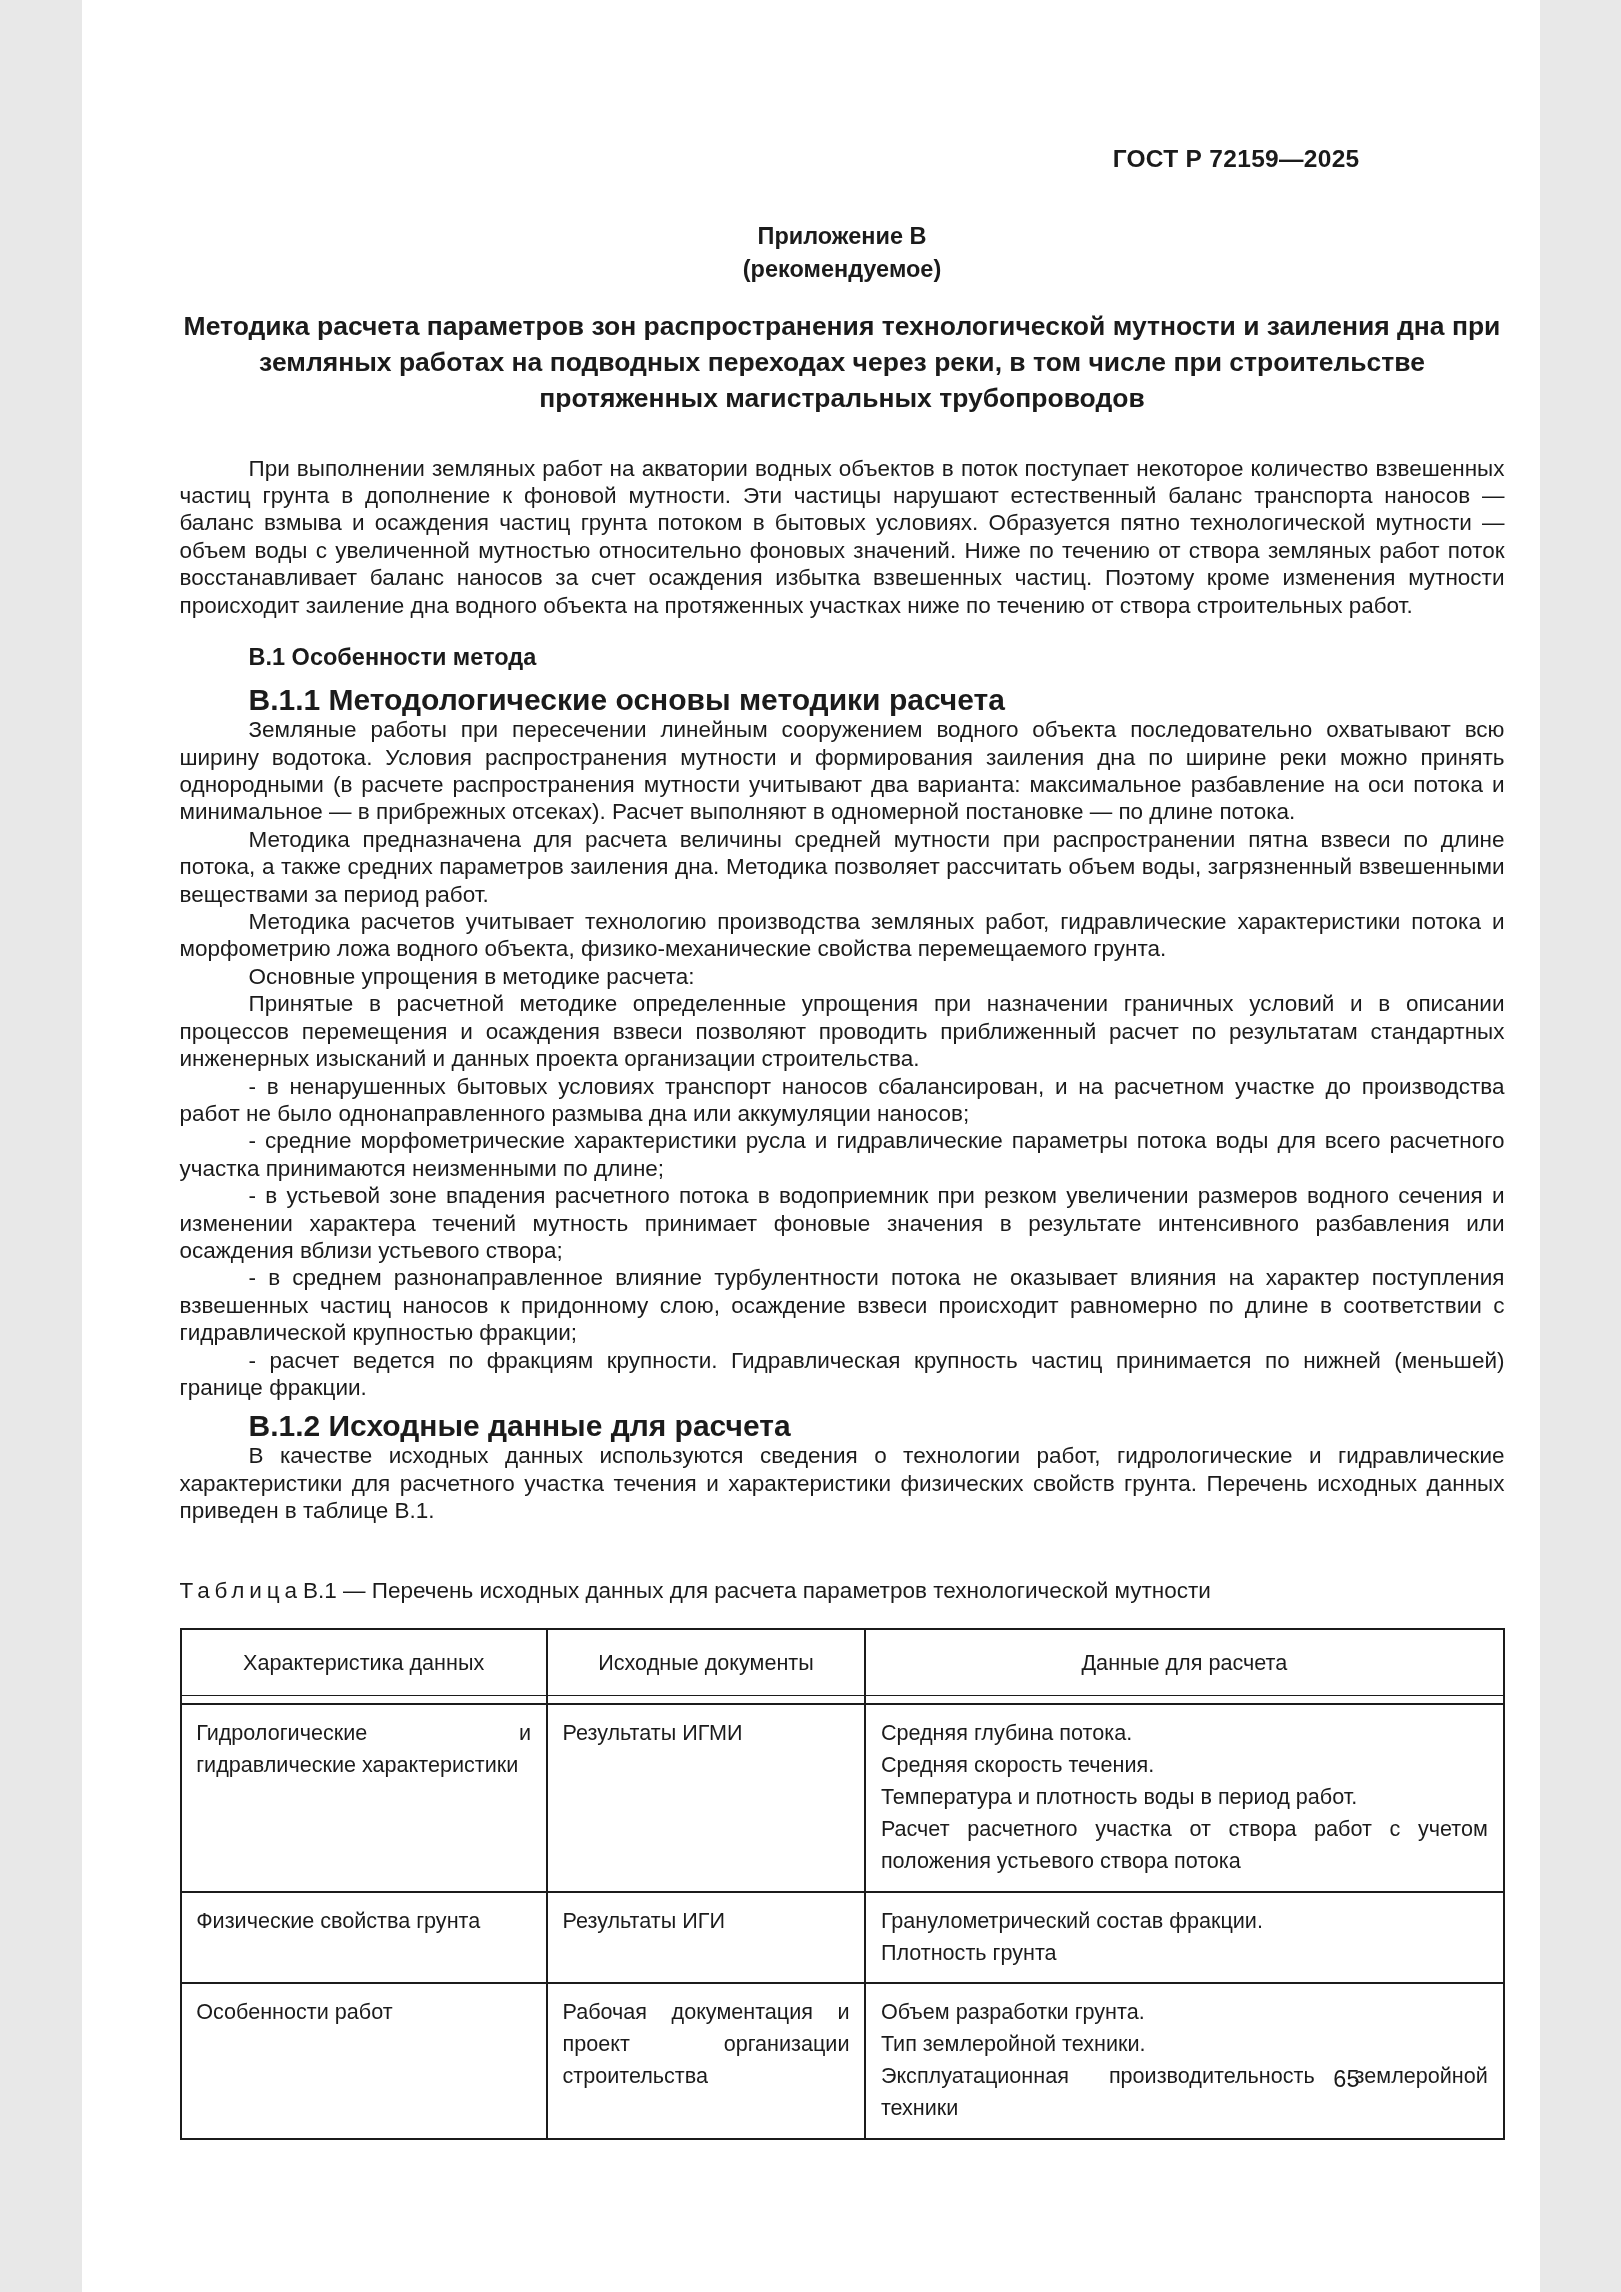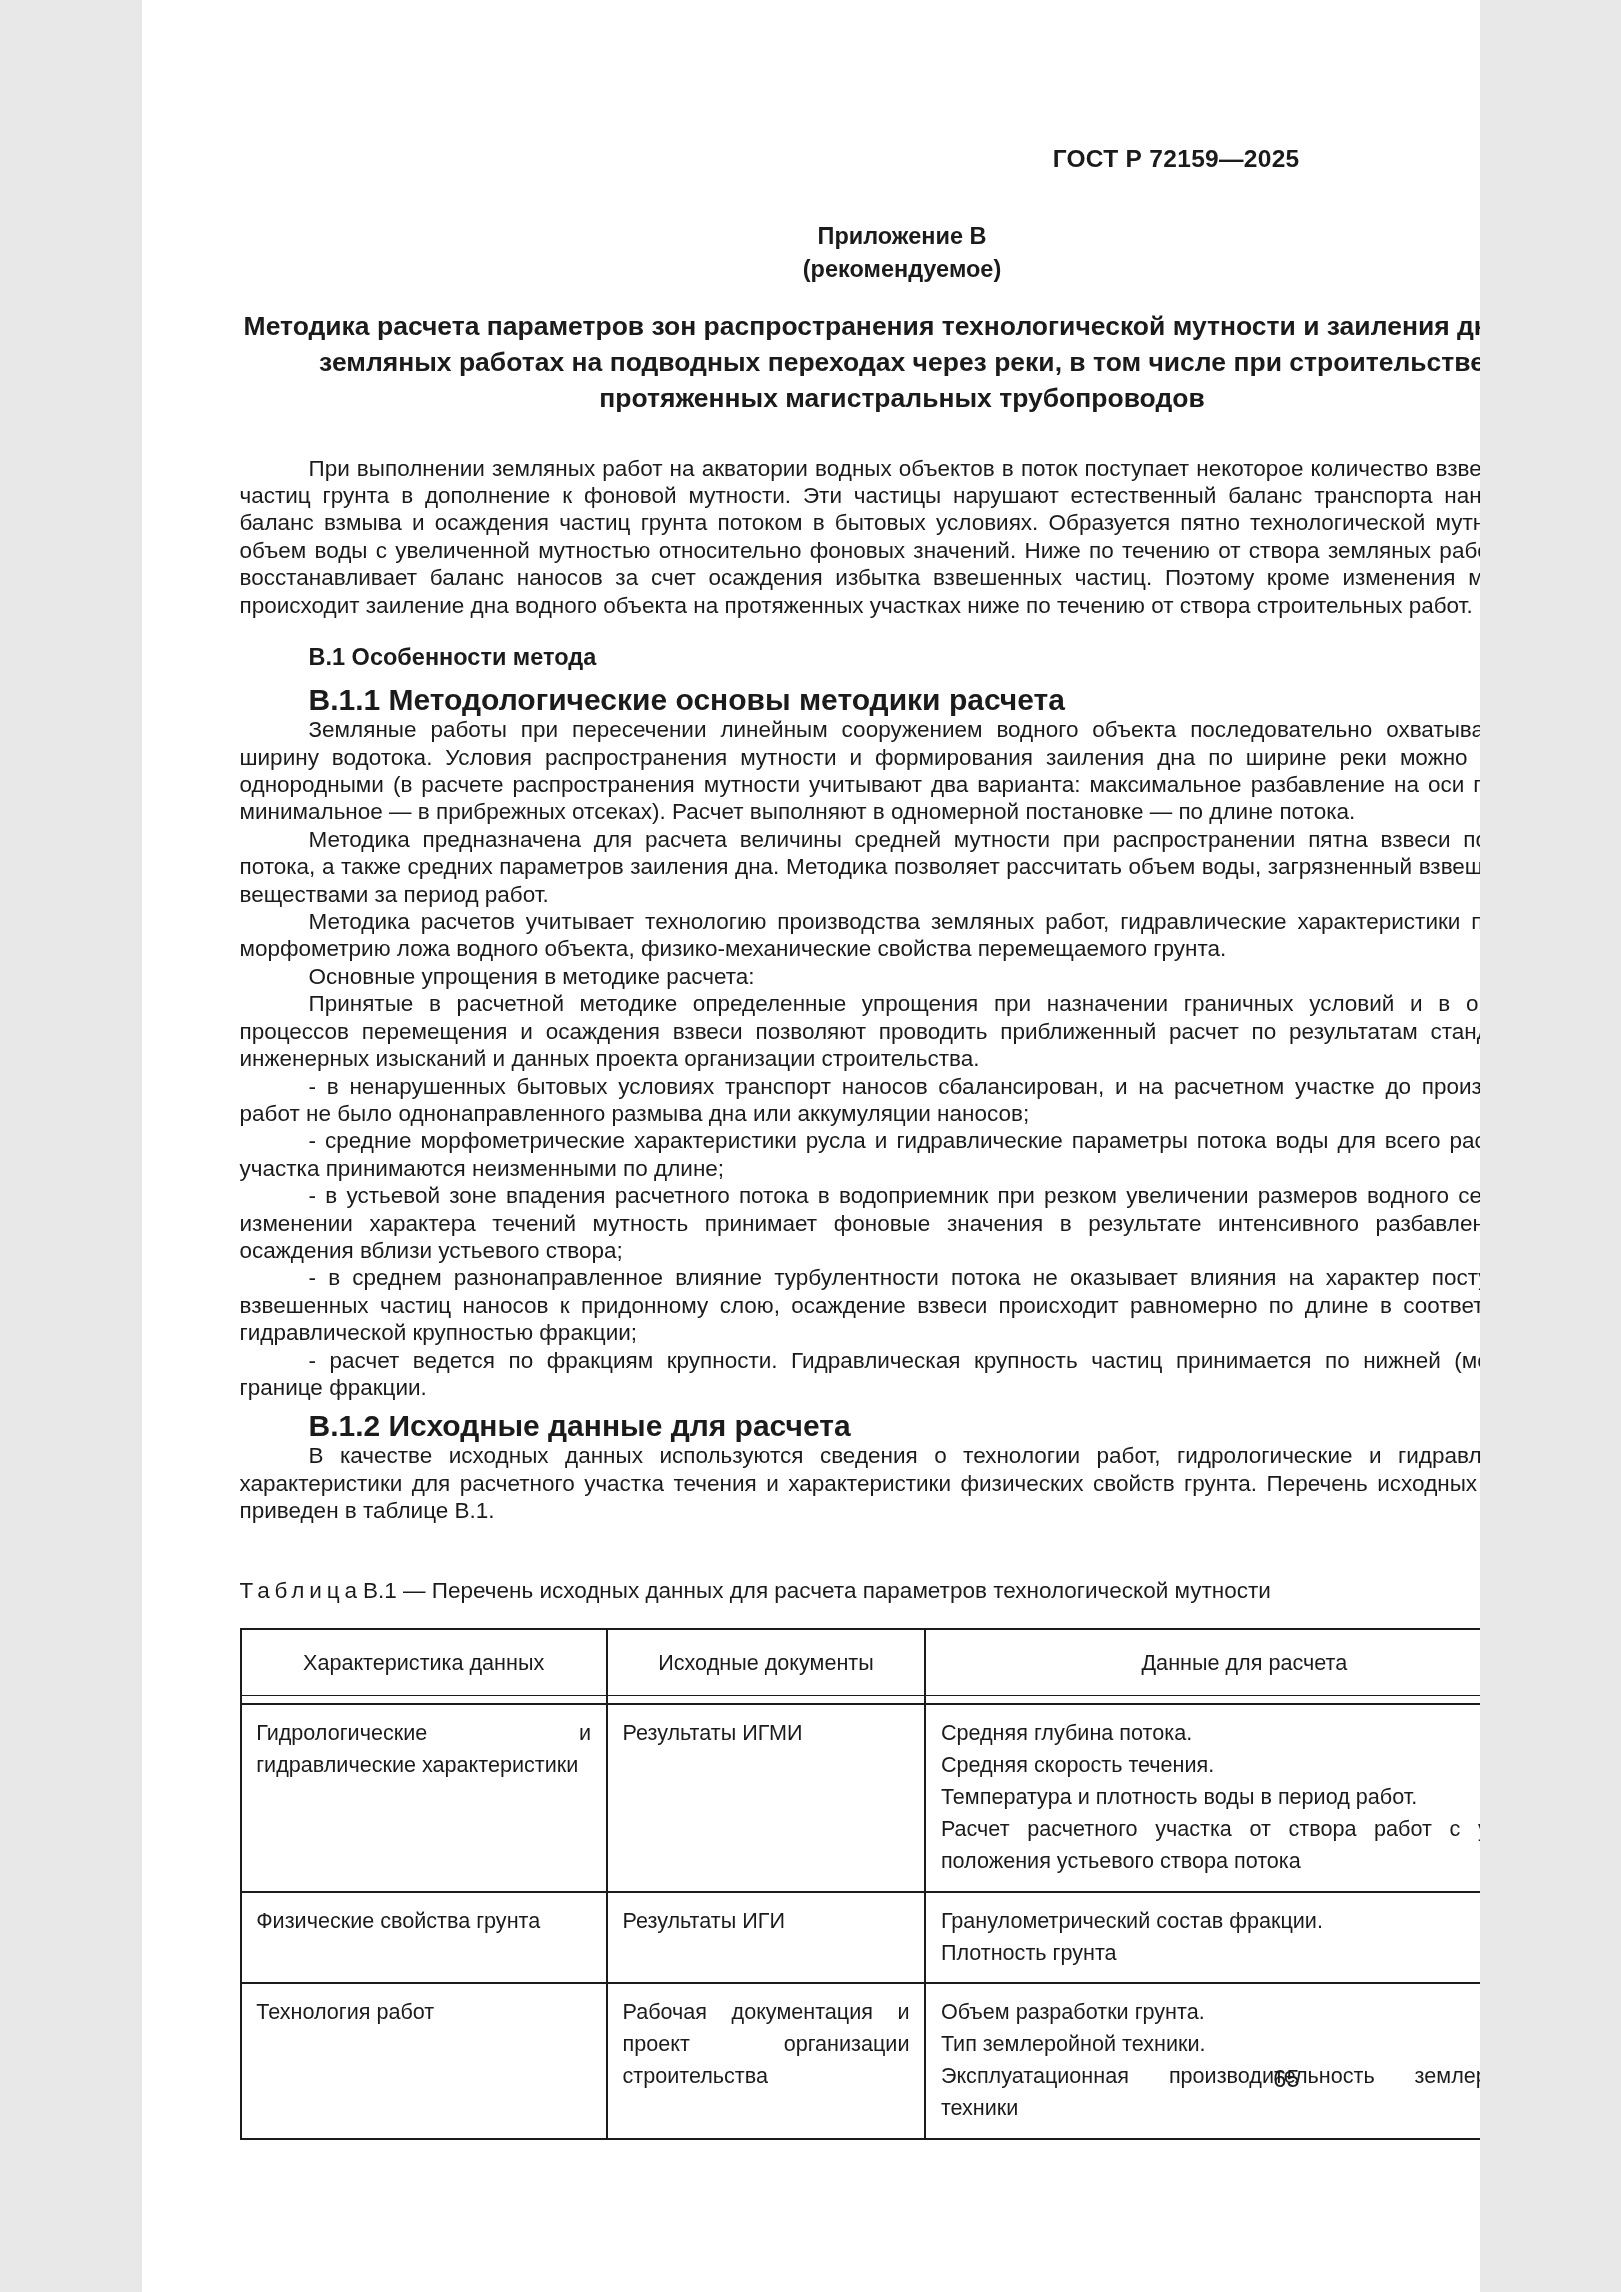--- a/index.html
+++ b/index.html
@@ -1,18 +1,18 @@
 <!DOCTYPE html>
 <html lang="ru"><head>
 <meta charset="utf-8">
 <style>
   html, body { margin: 0; padding: 0; background: #e8e8e8; }
   .page {
     position: relative;
-    width: 1338px;
+    width: 1458px;
     height: 2293px;
     margin: 0 auto;
     background: #ffffff;
     color: #1b1b1b;
     font-family: "Liberation Sans", "DejaVu Sans", sans-serif;
     overflow: hidden;
   }
   .running-head {
     position: absolute;
     top: 145px;
@@ -181,21 +181,21 @@
         </tr>
         <tr>
           <td class="cell">Физические свойства грунта</td>
           <td class="cell">Результаты ИГИ</td>
           <td class="cell last-col">
             <div class="cell-line">Гранулометрический состав фракции.</div>
             <div class="cell-line">Плотность грунта</div>
           </td>
         </tr>
         <tr>
-          <td class="cell">Технология работ</td>
+          <td class="cell">Особенности работ</td>
           <td class="cell">Рабочая документация и проект организации строительства</td>
           <td class="cell last-col">
             <div class="cell-line">Объем разработки грунта.</div>
             <div class="cell-line">Тип землеройной техники.</div>
             <div class="cell-line">Эксплуатационная производительность землеройной техники</div>
           </td>
         </tr>
       </tbody>
     </table>
 

